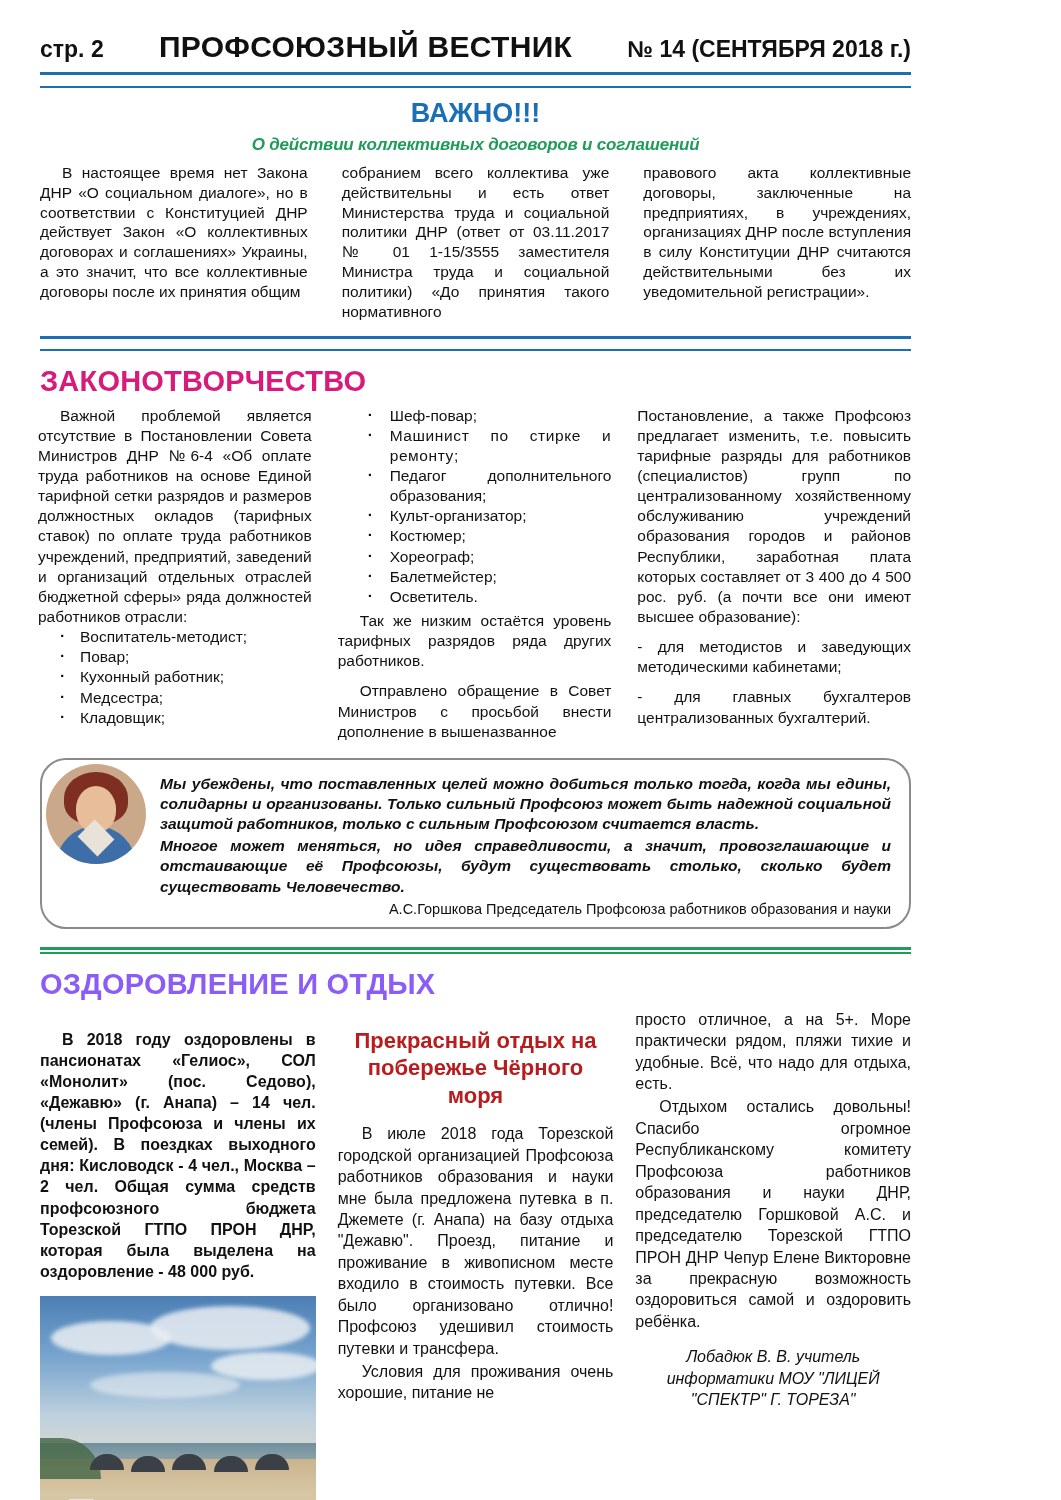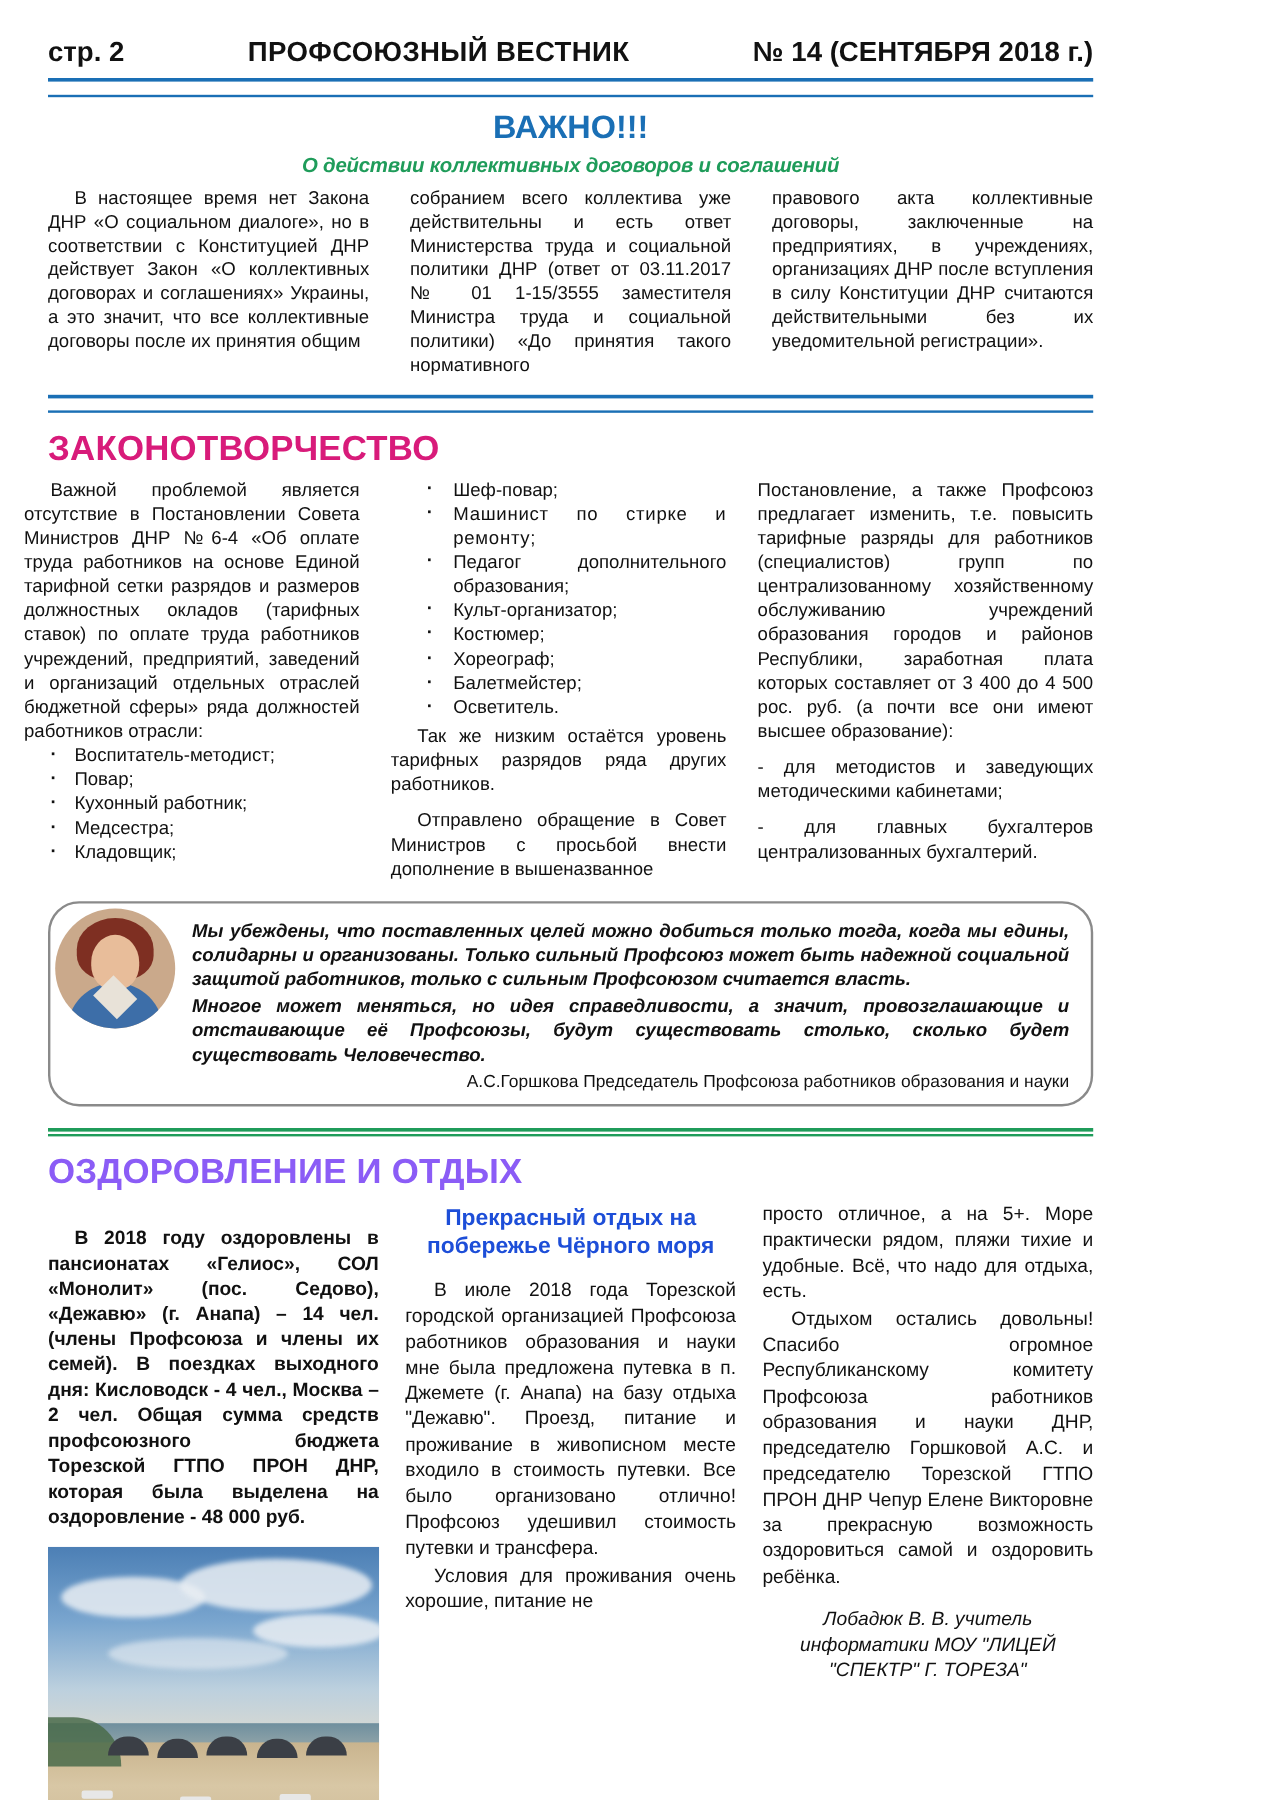--- a/index.html
+++ b/index.html
@@ -23,21 +23,21 @@
     align-items:baseline;
     padding:30px 40px 0 40px;
   }
   .masthead .pagenum{
     font-size:23px;font-weight:bold;color:#111;
     white-space:nowrap;
   }
   .masthead .title{
     flex:1;
     text-align:center;
-    font-size:23px;font-weight:bold;letter-spacing:.3px;
+    font-size:30px;font-weight:bold;letter-spacing:.3px;
     white-space:nowrap;
   }
   .masthead .issue{
     font-size:23px;font-weight:bold;white-space:nowrap;
   }
   .rule-blue{
     margin:8px 40px 0 40px;
     border-top:3px solid #1a6fb5;
     height:0;
   }
@@ -90,21 +90,21 @@
     margin:0;
     font-size:29px;
     font-weight:bold;
     color:#d81b7a;
     letter-spacing:.2px;
   }
   .sec-head h2.green{ color:#8b5cf6; }
   .lawbody{
     display:flex;
     gap:26px;
-    padding:8px 40px 0 20px;
+    padding:8px 40px 0 38px;
     box-sizing:border-box;
   }
   .lawbody > div{
     flex:1;
     font-size:15.5px;
     line-height:1.3;
     text-align:justify;
   }
   ul.dashlist{
     list-style:none;
@@ -193,25 +193,25 @@
   .healthcols > div{ flex:1; }
   .col-lead{
     font-size:16px;
     font-weight:bold;
     line-height:1.32;
     text-align:justify;
     margin-top:20px;
   }
   .mid-title{
     text-align:center;
-    color:#1d4ed8;
-    font-weight:bold;
-    font-size:19px;
+    color:#b91c1c;
+    font-weight:bold;
+    font-size:22px;
     line-height:1.25;
-    margin:2px 0 14px 0;
+    margin:18px 0 14px 0;
   }
   .body-text{
     font-size:16px;
     line-height:1.34;
     text-align:justify;
   }
   .body-text p{ margin:0; text-indent:24px;}
   .sign-italic{
     margin-top:14px;
     text-align:center;

